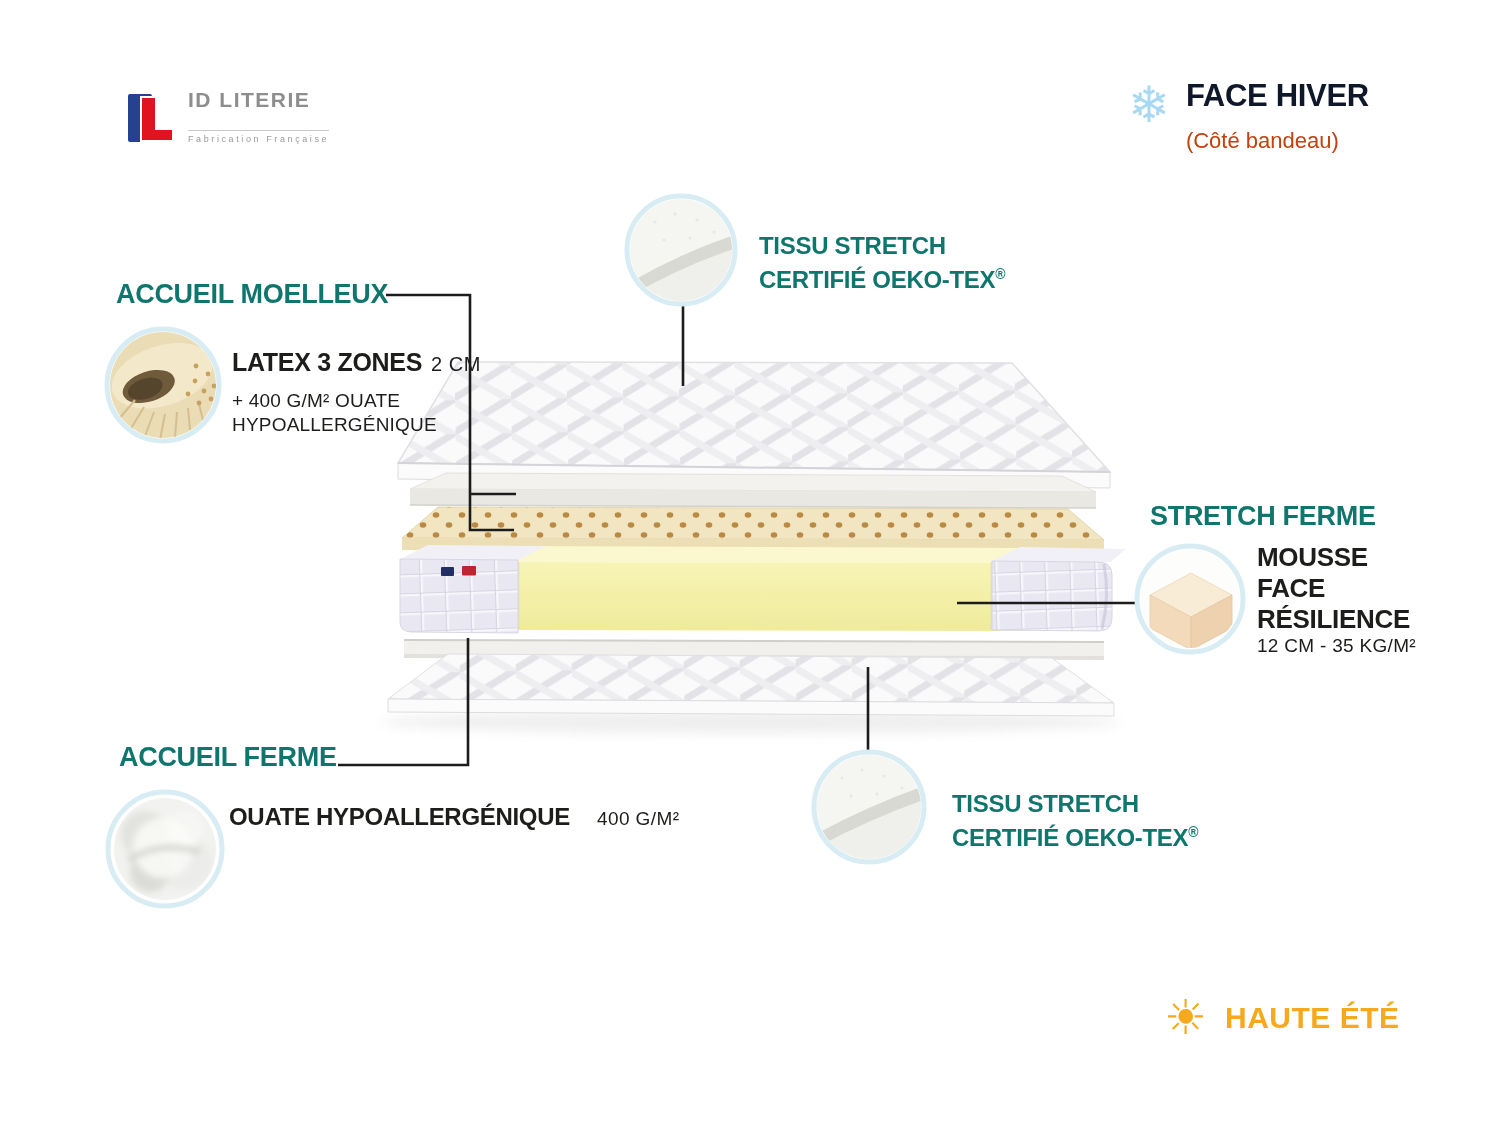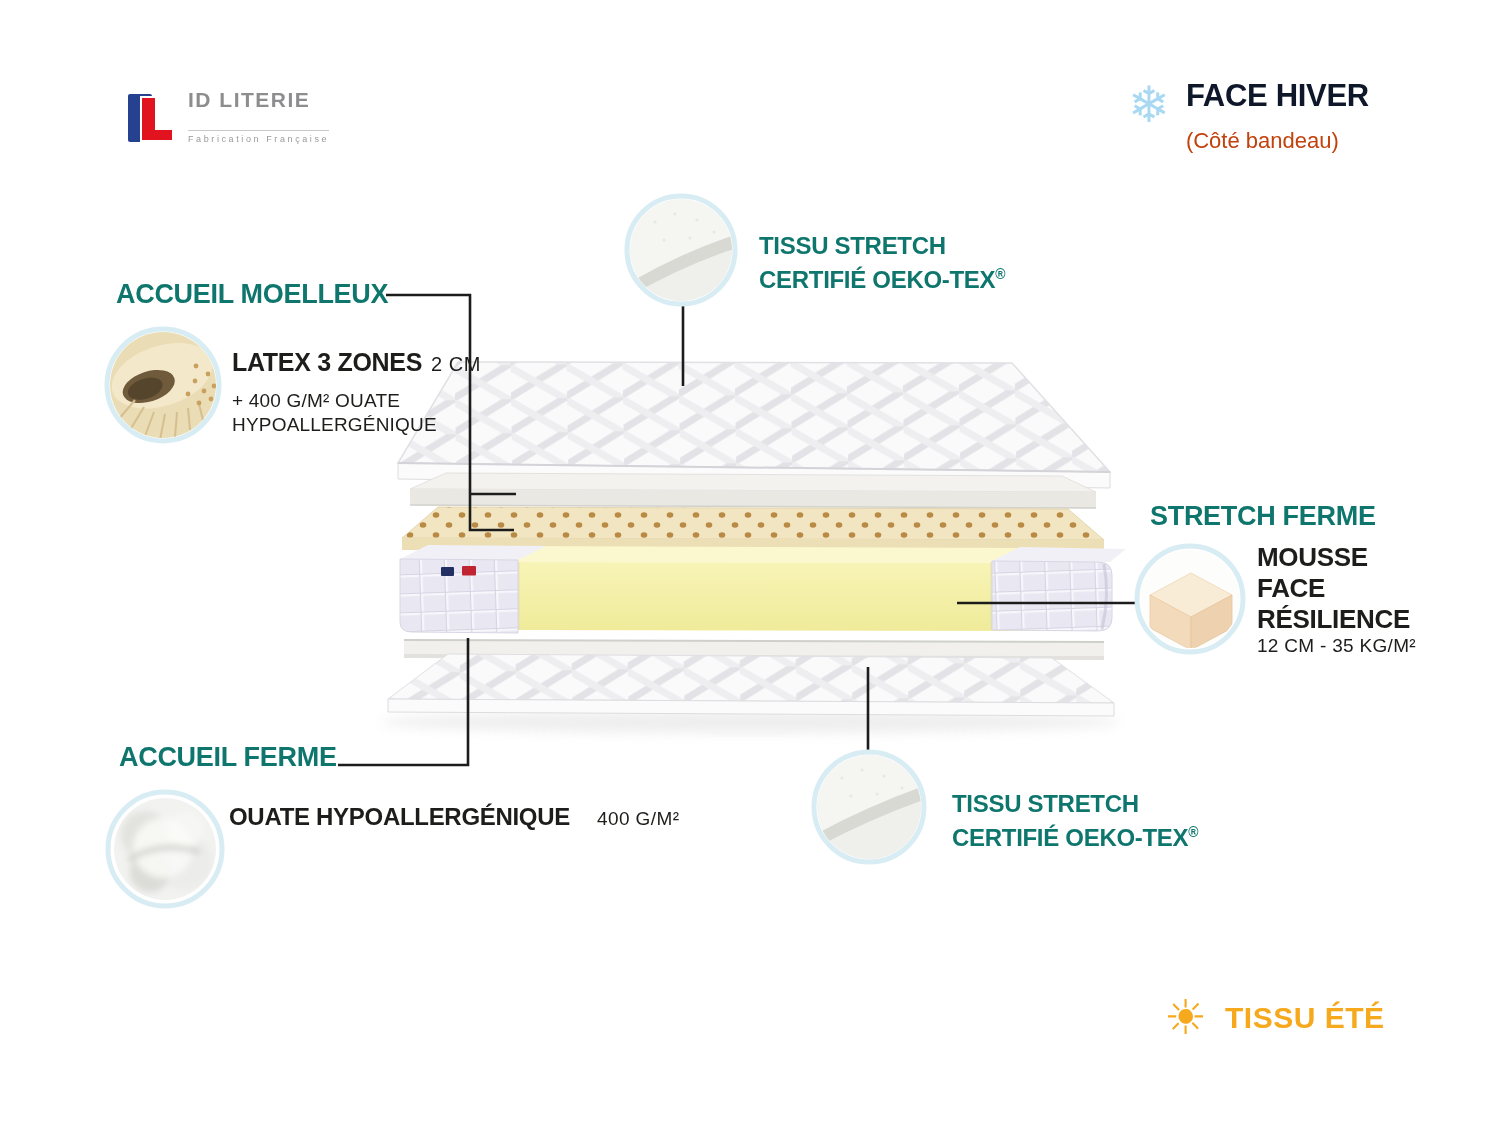--- a/index.html
+++ b/index.html
@@ -294,16 +294,16 @@
     <span class="ouate-title">OUATE HYPOALLERGÉNIQUE</span><span class="ouate-spec">400 G/M²</span>
   </div>
 
   <div class="abs lbl tissu-bottom">
     <div>TISSU STRETCH</div>
     <div><span>CERTIFIÉ OEKO-TEX</span><sup>®</sup></div>
   </div>
 
   <div class="abs face-ete">
     <div class="sun">☀</div>
-    <div class="fe-title">TISSU ÉTÉ</div>
+    <div class="fe-title">HAUTE ÉTÉ</div>
   </div>
 
 </div>
 
 </body></html>

